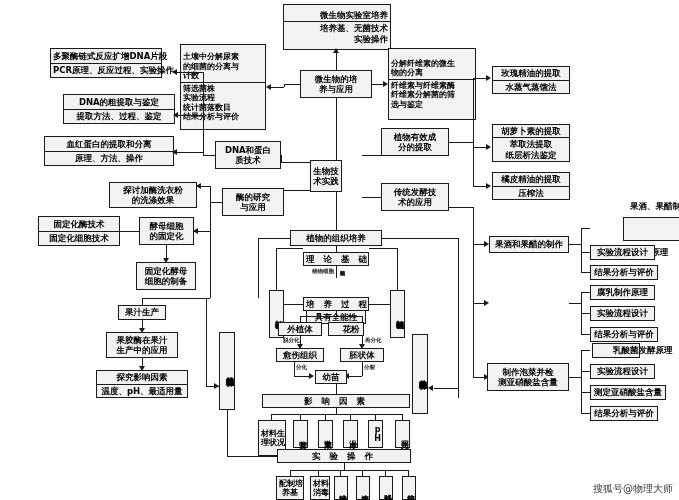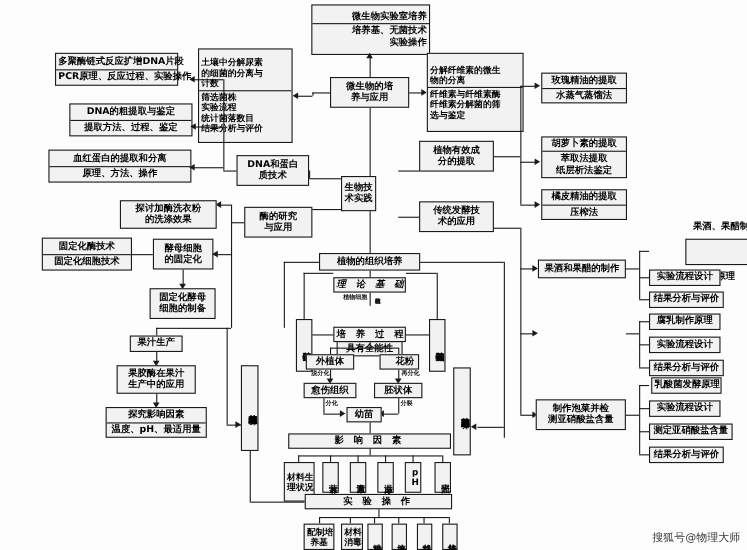--- a/index.html
+++ b/index.html
@@ -314,21 +314,21 @@
   <div class="ln-h" style="left:473px;top:377px;width:12px;"></div>
   <div class="arrow r" style="left:484px;top:374px;"></div>
   <div class="box" style="left:487px;top:363px;width:82px;height:28px;">
     <span class="ln">制作泡菜并检</span>
     <span class="ln">测亚硝酸盐含量</span>
   </div>
   <div class="ln-h" style="left:569px;top:377px;width:12px;"></div>
   <div class="ln-v" style="left:581px;top:350px;height:63px;"></div>
 
   <div class="ln-h" style="left:581px;top:350px;width:9px;"></div>
-  <div class="box" style="left:592px;top:343px;width:64px;height:15px;">
+  <div class="box" style="left:592px;top:343px;width:48px;height:15px;padding-left:18px;">
     <span class="ln">乳酸菌发酵原理</span>
   </div>
   <div class="ln-h" style="left:581px;top:371px;width:9px;"></div>
   <div class="box" style="left:590px;top:364px;width:65px;height:15px;">
     <span class="ln">实验流程设计</span>
   </div>
   <div class="ln-h" style="left:581px;top:392px;width:9px;"></div>
   <div class="box" style="left:590px;top:385px;width:76px;height:15px;">
     <span class="ln">测定亚硝酸盐含量</span>
   </div>
@@ -341,21 +341,21 @@
   <div class="box" style="left:290px;top:230px;width:92px;height:16px;">
     <span class="ln">植物的组织培养</span>
   </div>
 
   <div class="ln-h" style="left:258px;top:238px;width:32px;"></div>
   <div class="ln-v" style="left:258px;top:238px;height:60px;"></div>
   <div class="ln-h" style="left:382px;top:238px;width:76px;"></div>
   <div class="ln-v" style="left:458px;top:238px;height:160px;"></div>
 
   <div class="ln-v" style="left:336px;top:246px;height:9px;"></div>
-  <div class="box wide" style="left:303px;top:252px;width:66px;height:14px;font-style:italic;">
+  <div class="box wide" style="left:303px;top:252px;width:66px;height:14px;">
     <span class="ln">理 论 基 础</span>
   </div>
   <div class="ln-v" style="left:336px;top:266px;height:12px;"></div>
   <div class="anno" style="left:312px;top:268px;">植物细胞</div>
   <div class="anno v" style="left:339px;top:266px;">细胞核</div>
   <div class="box" style="left:306px;top:278px;width:60px;height:14px;margin-top:32px;">
     <span class="ln">具有全能性</span>
   </div>
 
   <div class="ln-h" style="left:276px;top:248px;width:27px;"></div>
@@ -378,21 +378,21 @@
   <div class="ln-h" style="left:369px;top:304px;width:21px;"></div>
 
   <div class="ln-v" style="left:336px;top:311px;height:5px;"></div>
   <div class="ln-h" style="left:300px;top:316px;width:62px;"></div>
   <div class="ln-v" style="left:300px;top:316px;height:6px;"></div>
   <div class="ln-v" style="left:362px;top:316px;height:6px;"></div>
 
   <div class="box" style="left:278px;top:322px;width:44px;height:14px;">
     <span class="ln">外植体</span>
   </div>
-  <div class="box" style="left:345px;top:322px;width:36px;height:14px;padding-left:10px;">
+  <div class="box" style="left:328px;top:322px;width:36px;height:14px;padding-left:10px;">
     <span class="ln">花粉</span>
   </div>
 
   <div class="ln-v" style="left:300px;top:336px;height:10px;"></div>
   <div class="arrow d" style="left:297px;top:344px;"></div>
   <div class="anno" style="left:283px;top:337px;">脱分化</div>
 
   <div class="ln-h" style="left:362px;top:336px;width:0px;"></div>
   <div class="ln-v" style="left:362px;top:336px;height:10px;"></div>
   <div class="arrow d" style="left:359px;top:344px;"></div>

